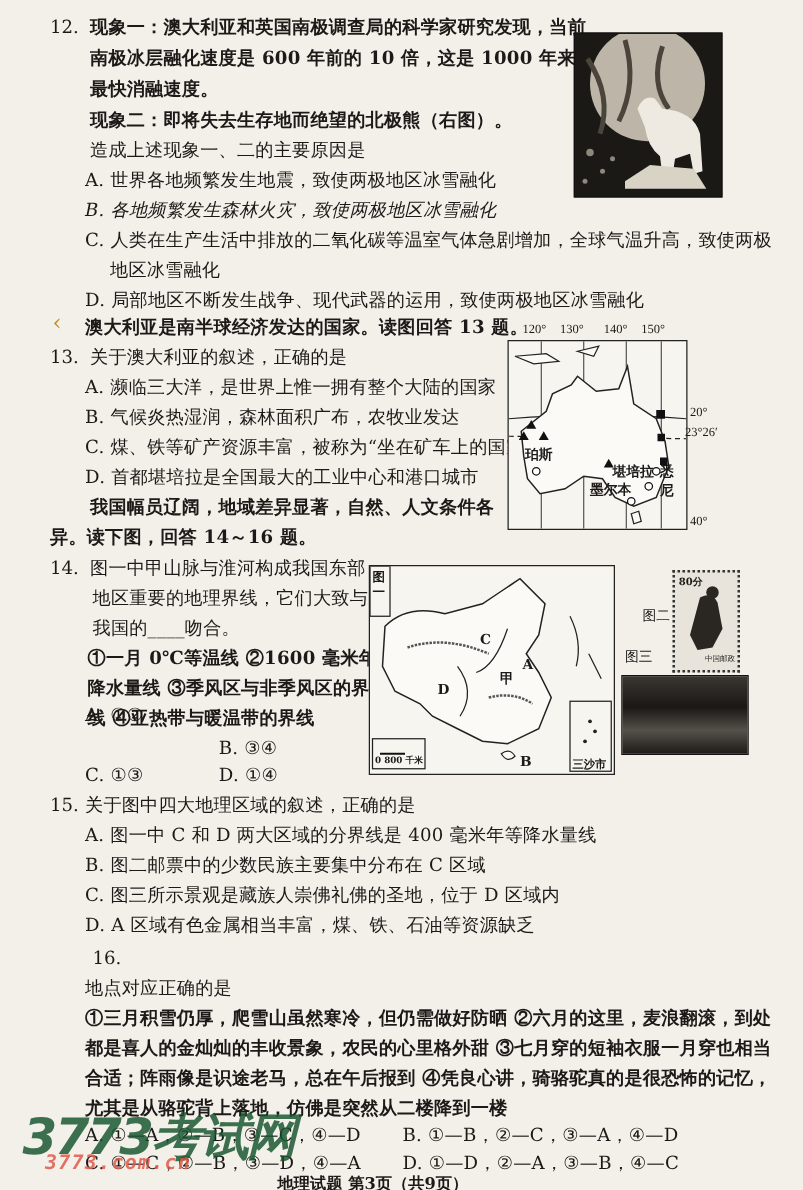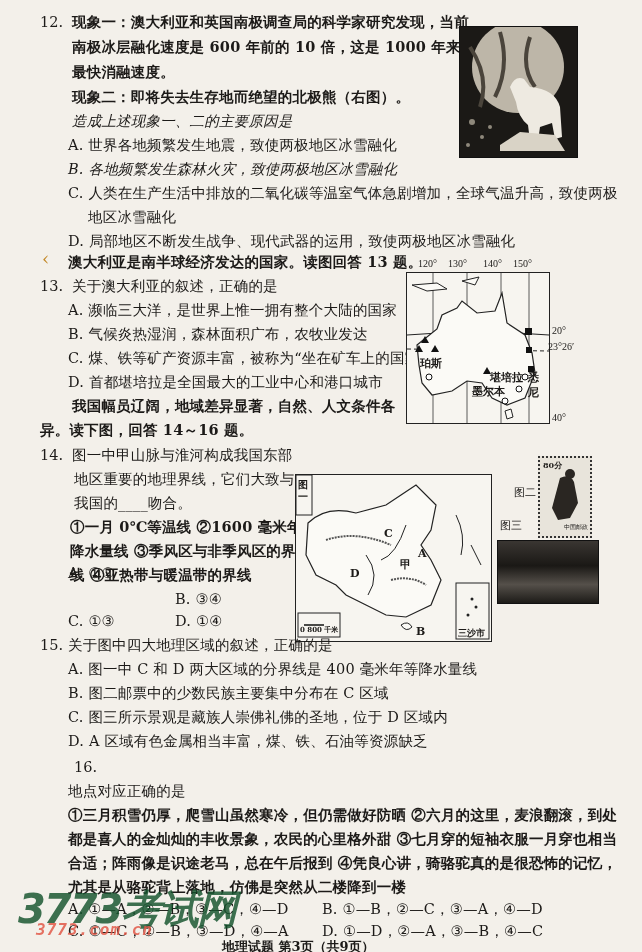--- a/index.html
+++ b/index.html
@@ -34,21 +34,21 @@
 </head>
 <body>
 
 <div class="page">
 
   <span class="qnum" style="left:40px;top:13px;">12.</span>
   <div class="line bold" style="left:72px;top:13px;">现象一：澳大利亚和英国南极调查局的科学家研究发现，当前</div>
   <div class="line bold" style="left:72px;top:38px;">南极冰层融化速度是 600 年前的 10 倍，这是 1000 年来的冰层</div>
   <div class="line bold" style="left:72px;top:63px;">最快消融速度。</div>
   <div class="line bold" style="left:72px;top:88px;">现象二：即将失去生存地而绝望的北极熊（右图）。</div>
-  <div class="line" style="left:72px;top:112px;font-style:italic;">造成上述现象一、二的主要原因是</div>
+  <div class="line" style="left:72px;top:112px;">造成上述现象一、二的主要原因是</div>
   <div class="line" style="left:68px;top:136px;">A.  世界各地频繁发生地震，致使两极地区冰雪融化</div>
   <div class="line" style="left:68px;top:160px;font-style:italic;">B.  各地频繁发生森林火灾，致使两极地区冰雪融化</div>
   <div class="line" style="left:68px;top:184px;">C.  人类在生产生活中排放的二氧化碳等温室气体急剧增加，全球气温升高，致使两极</div>
   <div class="line" style="left:88px;top:208px;">地区冰雪融化</div>
   <div class="line" style="left:68px;top:232px;">D.  局部地区不断发生战争、现代武器的运用，致使两极地区冰雪融化</div>
 
   <div class="figure photo" style="left:459px;top:26px;width:117px;height:130px;overflow:hidden;">
     <svg width="117" height="130" viewBox="0 0 117 130">
       <circle cx="58" cy="40" r="46" fill="#bdb6a8"></circle>
       <path d="M10 20 Q30 50 20 80 M40 5 Q50 40 35 70 M70 10 Q60 40 75 60" stroke="#4a443b" stroke-width="4" fill="none"></path>
@@ -117,21 +117,21 @@
   <div class="line" style="left:74px;top:470px;">地区重要的地理界线，它们大致与</div>
   <div class="line" style="left:74px;top:494px;">我国的____吻合。</div>
   <div class="line bold" style="left:70px;top:518px;">①一月 0℃等温线  ②1600 毫米年等</div>
   <div class="line bold" style="left:70px;top:542px;">降水量线  ③季风区与非季风区的界</div>
   <div class="line bold" style="left:70px;top:566px;">线  ④亚热带与暖温带的界线</div>
   <div class="line" style="left:68px;top:564px;">A.  ①②</div>
   <div class="line" style="left:175px;top:590px;">B.  ③④</div>
   <div class="line" style="left:68px;top:612px;">C.  ①③</div>
   <div class="line" style="left:175px;top:612px;">D.  ①④</div>
 
-  <div class="figure map-box" style="left:295px;top:452px;width:195px;height:166px;margin-top:22px;">
+  <div class="figure map-box" style="left:295px;top:452px;width:195px;height:166px;">
     <svg width="195" height="166" viewBox="0 0 195 166">
       <rect x="0" y="0" width="16" height="40" fill="#f7f5f0" stroke="#222" stroke-width="1"></rect>
       <path d="M12 48 Q30 30 60 38 L90 30 L105 20 L120 10 L140 30 L135 55 L125 70 L135 85 L145 105 L135 130 L110 142 L90 140 L70 130 L50 120 L40 110 L20 100 L10 80 Z" fill="#fbfaf6" stroke="#222" stroke-width="1.2"></path>
       <path d="M30 65 Q60 55 95 70" stroke="#555" stroke-width="2" stroke-dasharray="2,1" fill="none"></path>
       <path d="M95 105 Q115 100 130 110" stroke="#555" stroke-width="2" stroke-dasharray="2,1" fill="none"></path>
       <path d="M70 80 Q85 100 72 120" stroke="#222" stroke-width="1" fill="none"></path>
       <path d="M110 50 Q100 80 85 85" stroke="#222" stroke-width="1" fill="none"></path>
       <path d="M160 40 Q170 60 165 80 M175 70 L185 90" stroke="#222" stroke-width="1" fill="none"></path>
       <path d="M105 150 Q112 145 116 152 Q110 158 105 150 Z" fill="#fbfaf6" stroke="#222"></path>
       <rect x="2" y="138" width="42" height="24" fill="#f7f5f0" stroke="#222"></rect>

